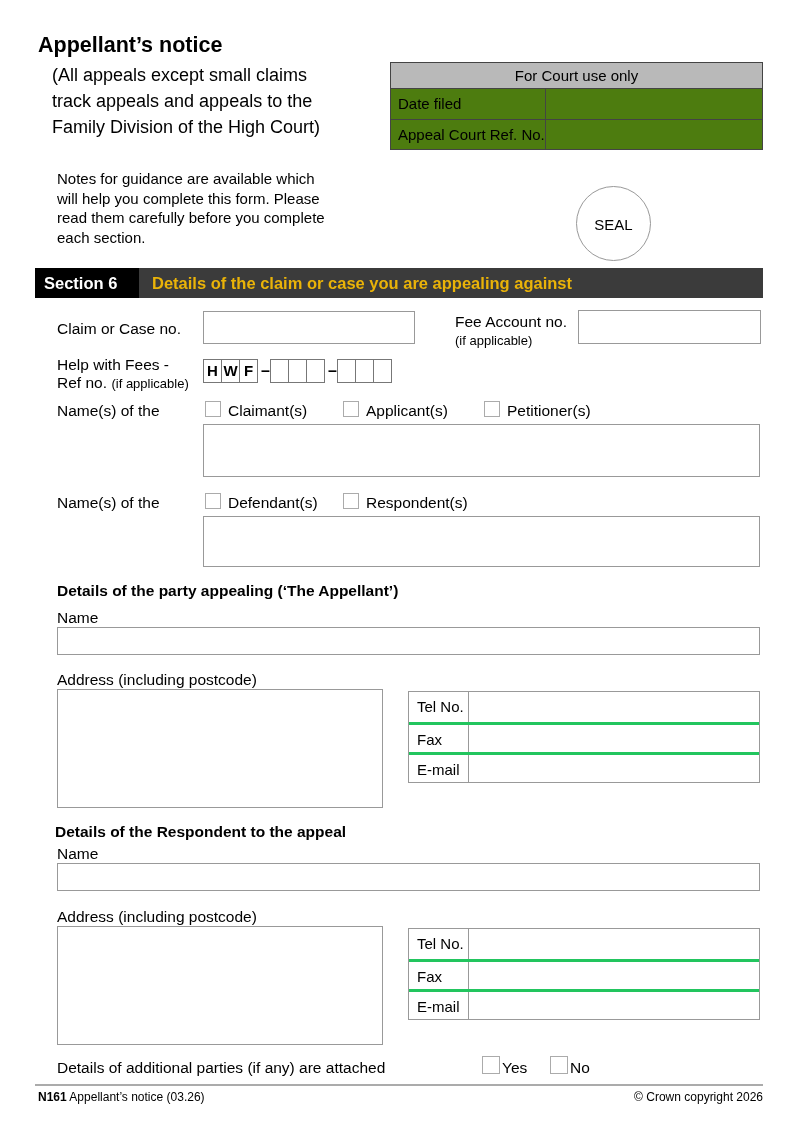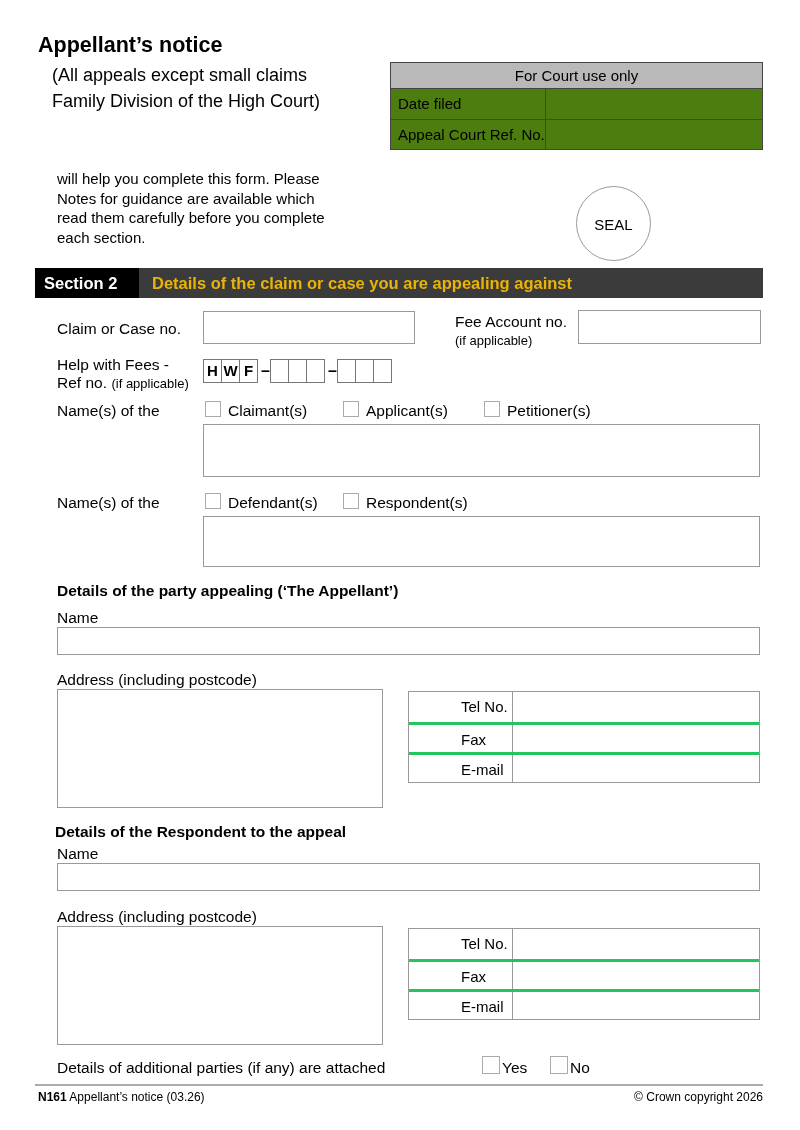--- a/index.html
+++ b/index.html
@@ -49,60 +49,61 @@
 
   
   .cb { width:16px; height:16px; border:1px solid #ababab; background:#fff; display:inline-block; }
   .cb-lg { width:18px; height:18px; border:1px solid #ababab; background:#fff; display:inline-block; }
 
   
   .contact { width:352px; border:1px solid #999; background:#fff; }
   .contact-row { display:flex; height:30px; }
   .contact-row + .contact-row { border-top:3px solid #22c55e; }
   .contact-row .t-lbl { width:60px; border-right:1px solid #999; padding-left:8px;
-                        line-height:29px; font-size:15px;margin-left:44px; }
+                        line-height:29px; font-size:15px; }
   .contact-row .t-val { flex:1; }
 
   .heading { font-size:15.5px; font-weight:bold; }
 
   .footer-line { left:35px; top:1084px; width:728px; height:2px; background:#ababab; }
   .footer-left { left:38px; top:1090px; font-size:12px; }
   .footer-right { right:37px; top:1090px; font-size:12px; }
 </style>
 </head>
 <body>
 
 <div class="abs title">Appellant’s notice</div>
 <div class="abs subtitle">
   <div>(All appeals except small claims</div>
+  <div>track appeals and appeals to the</div>
   <div>Family Division of the High Court)</div>
 </div>
 
 <div class="abs court">
   <div class="court-header">For Court use only</div>
   <div class="court-row">
     <div class="c-lbl">Date filed</div>
     <div class="c-val"></div>
   </div>
   <div class="court-row">
     <div class="c-lbl">Appeal Court Ref. No.</div>
     <div class="c-val"></div>
   </div>
 </div>
 
 <div class="abs notes">
+  <div>Notes for guidance are available which</div>
   <div>will help you complete this form. Please</div>
-  <div>Notes for guidance are available which</div>
   <div>read them carefully before you complete</div>
   <div>each section.</div>
 </div>
 <div class="abs seal">SEAL</div>
 
 <div class="abs section-bar">
-  <div class="section-num">Section 2</div>
+  <div class="section-num">Section 6</div>
   <div class="section-title">Details of the claim or case you are appealing against</div>
 </div>
 
 <div class="abs lbl" style="left:57px; top:320px;">Claim or Case no.</div>
 <div class="abs box" style="left:203px; top:311px; width:212px; height:33px;"></div>
 
 <div class="abs lbl" style="left:455px; top:313px;">Fee Account no.</div>
 <div class="abs small" style="left:455px; top:333px;">(if applicable)</div>
 <div class="abs box" style="left:578px; top:310px; width:183px; height:34px;"></div>
 

